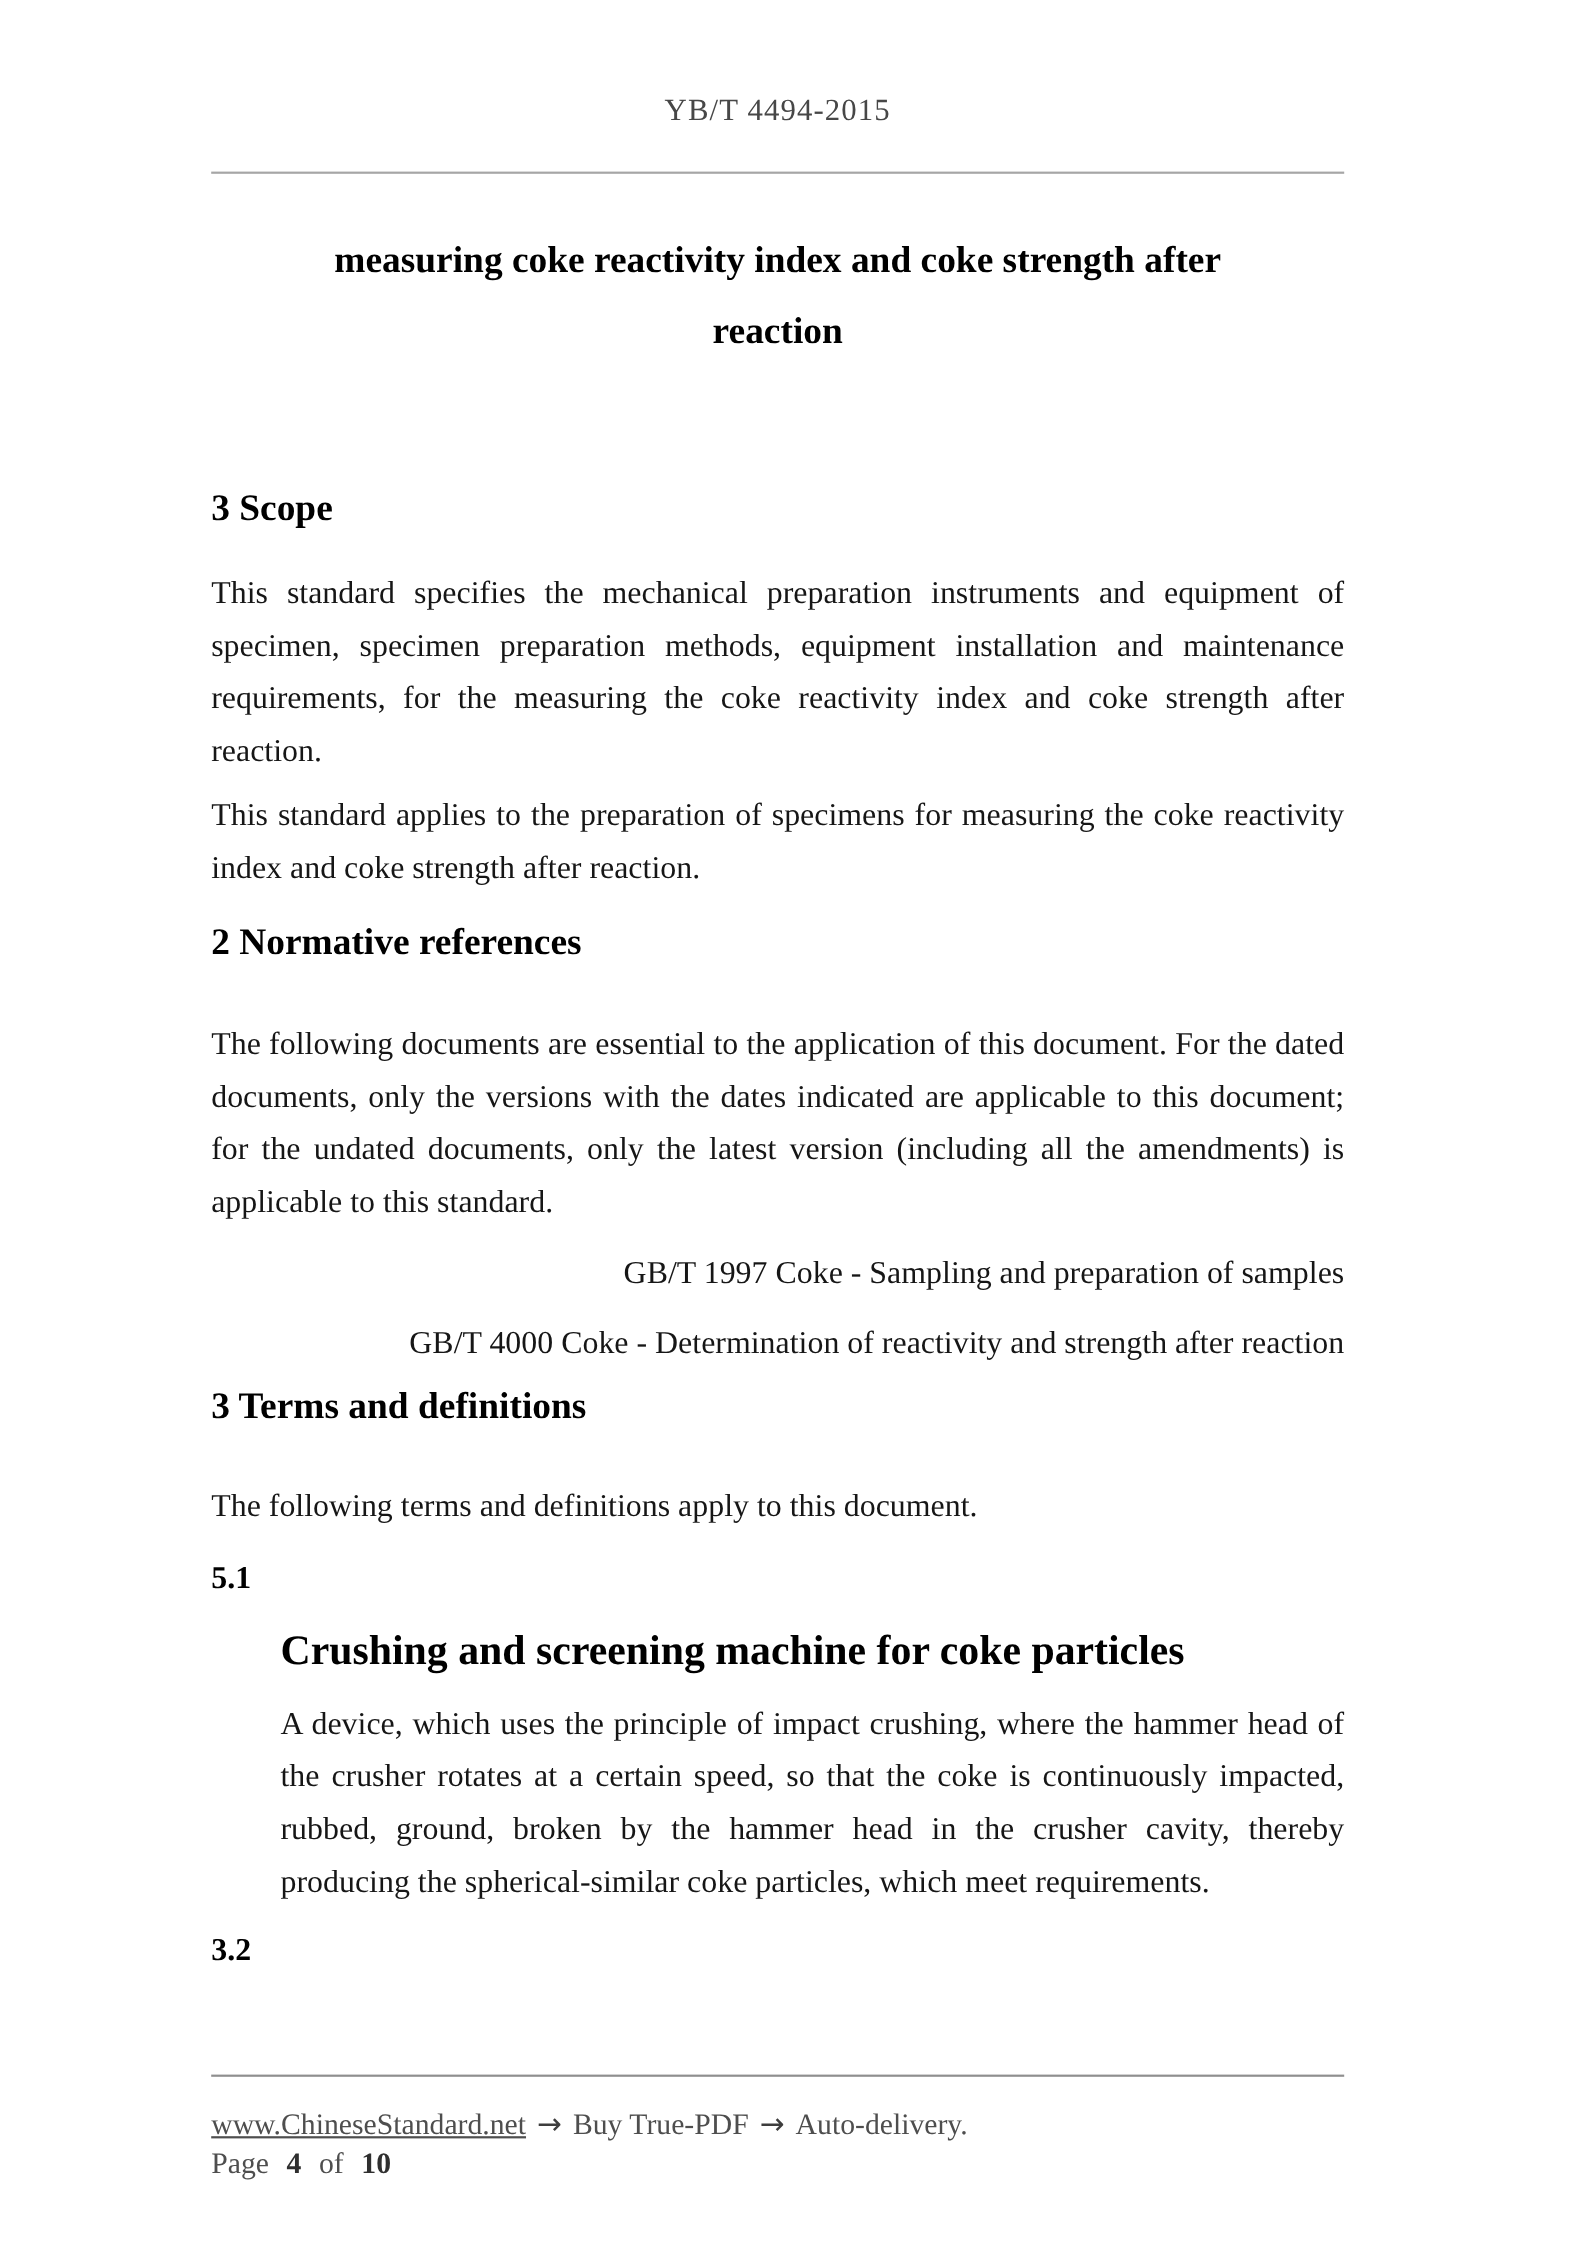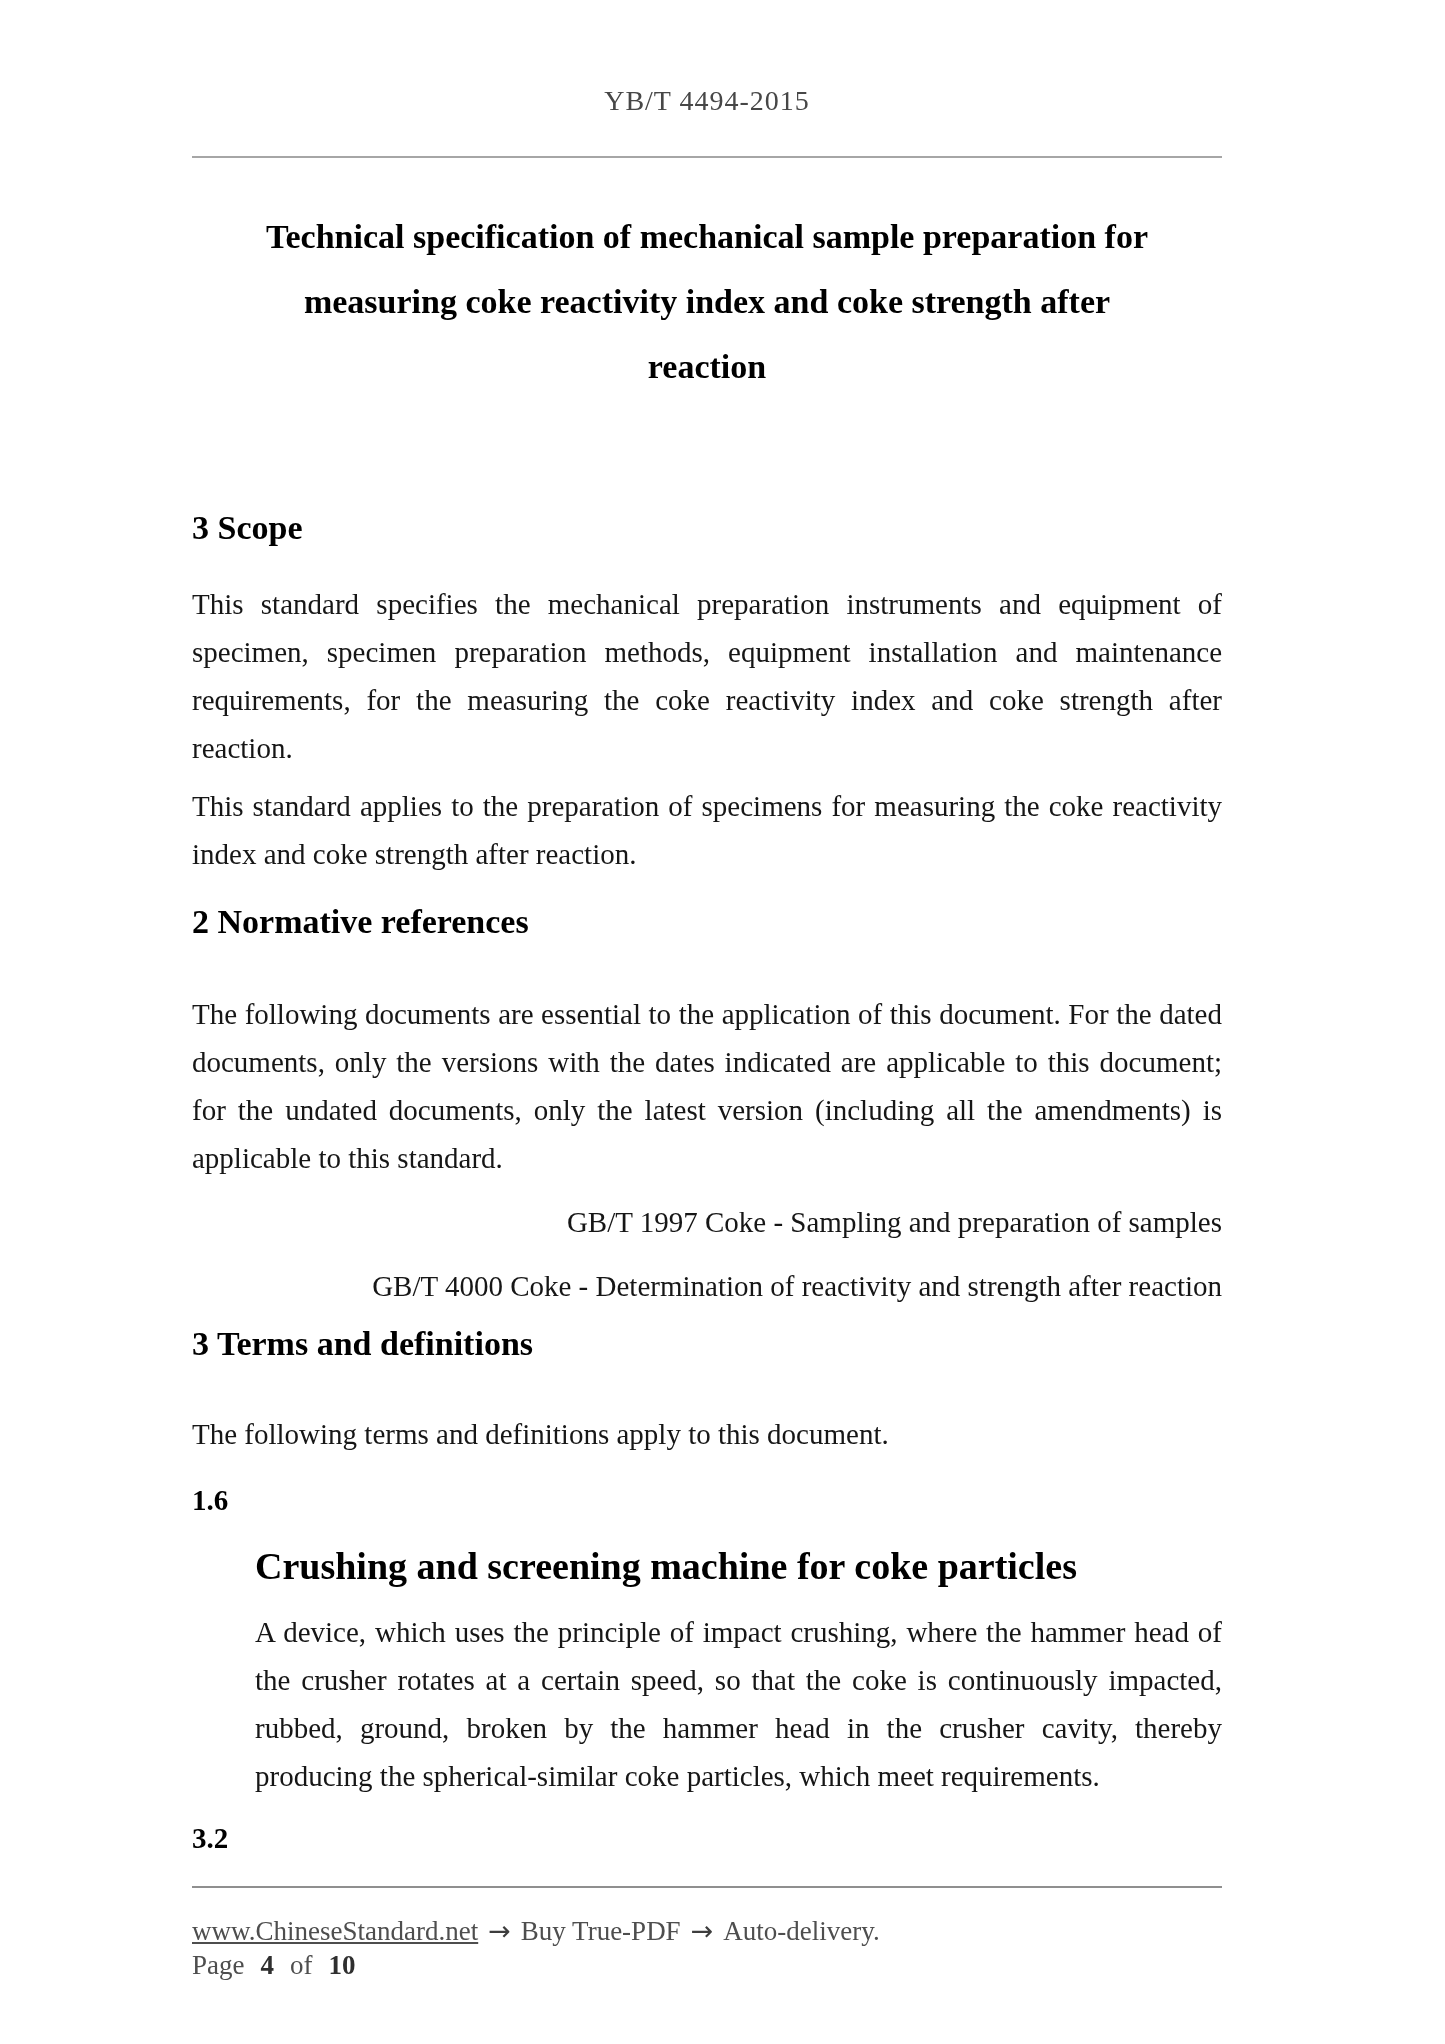--- a/index.html
+++ b/index.html
@@ -118,21 +118,20 @@
 <body>
 
 <div class="page">
   <div class="doc">
 
     <div class="hdr">YB/T 4494-2015</div>
 
     <div class="rule-top"></div>
 
     <div class="title">
-      <div>Technical specification of mechanical sample preparation for</div>
       <div>measuring coke reactivity index and coke strength after</div>
       <div>reaction</div>
     </div>
 
     <h2 class="h h-scope">3 Scope</h2>
 
     <p class="body p-scope1">This standard specifies the mechanical preparation instruments and equipment of specimen, specimen preparation methods, equipment installation and maintenance requirements, for the measuring the coke reactivity index and coke strength after reaction.</p>
 
     <p class="body p-scope2">This standard applies to the preparation of specimens for measuring the coke reactivity index and coke strength after reaction.</p>
 
@@ -141,21 +140,21 @@
     <p class="body p-intro">The following documents are essential to the application of this document. For the dated documents, only the versions with the dates indicated are applicable to this document; for the undated documents, only the latest version (including all the amendments) is applicable to this standard.</p>
 
     <p class="body ref">GB/T 1997 Coke - Sampling and preparation of samples</p>
 
     <p class="body ref ref2">GB/T 4000 Coke - Determination of reactivity and strength after reaction</p>
 
     <h2 class="h h-terms">3 Terms and definitions</h2>
 
     <p class="body p-tintro">The following terms and definitions apply to this document.</p>
 
-    <p class="tnum">1.6</p>
+    <p class="tnum">5.1</p>
 
     <p class="tname">Crushing and screening machine for coke particles</p>
 
     <p class="body tdef">A device, which uses the principle of impact crushing, where the hammer head of the crusher rotates at a certain speed, so that the coke is continuously impacted, rubbed, ground, broken by the hammer head in the crusher cavity, thereby producing the spherical-similar coke particles, which meet requirements.</p>
 
     <p class="tnum tnum-last">3.2</p>
 
   </div>
 
   <div class="footer">

